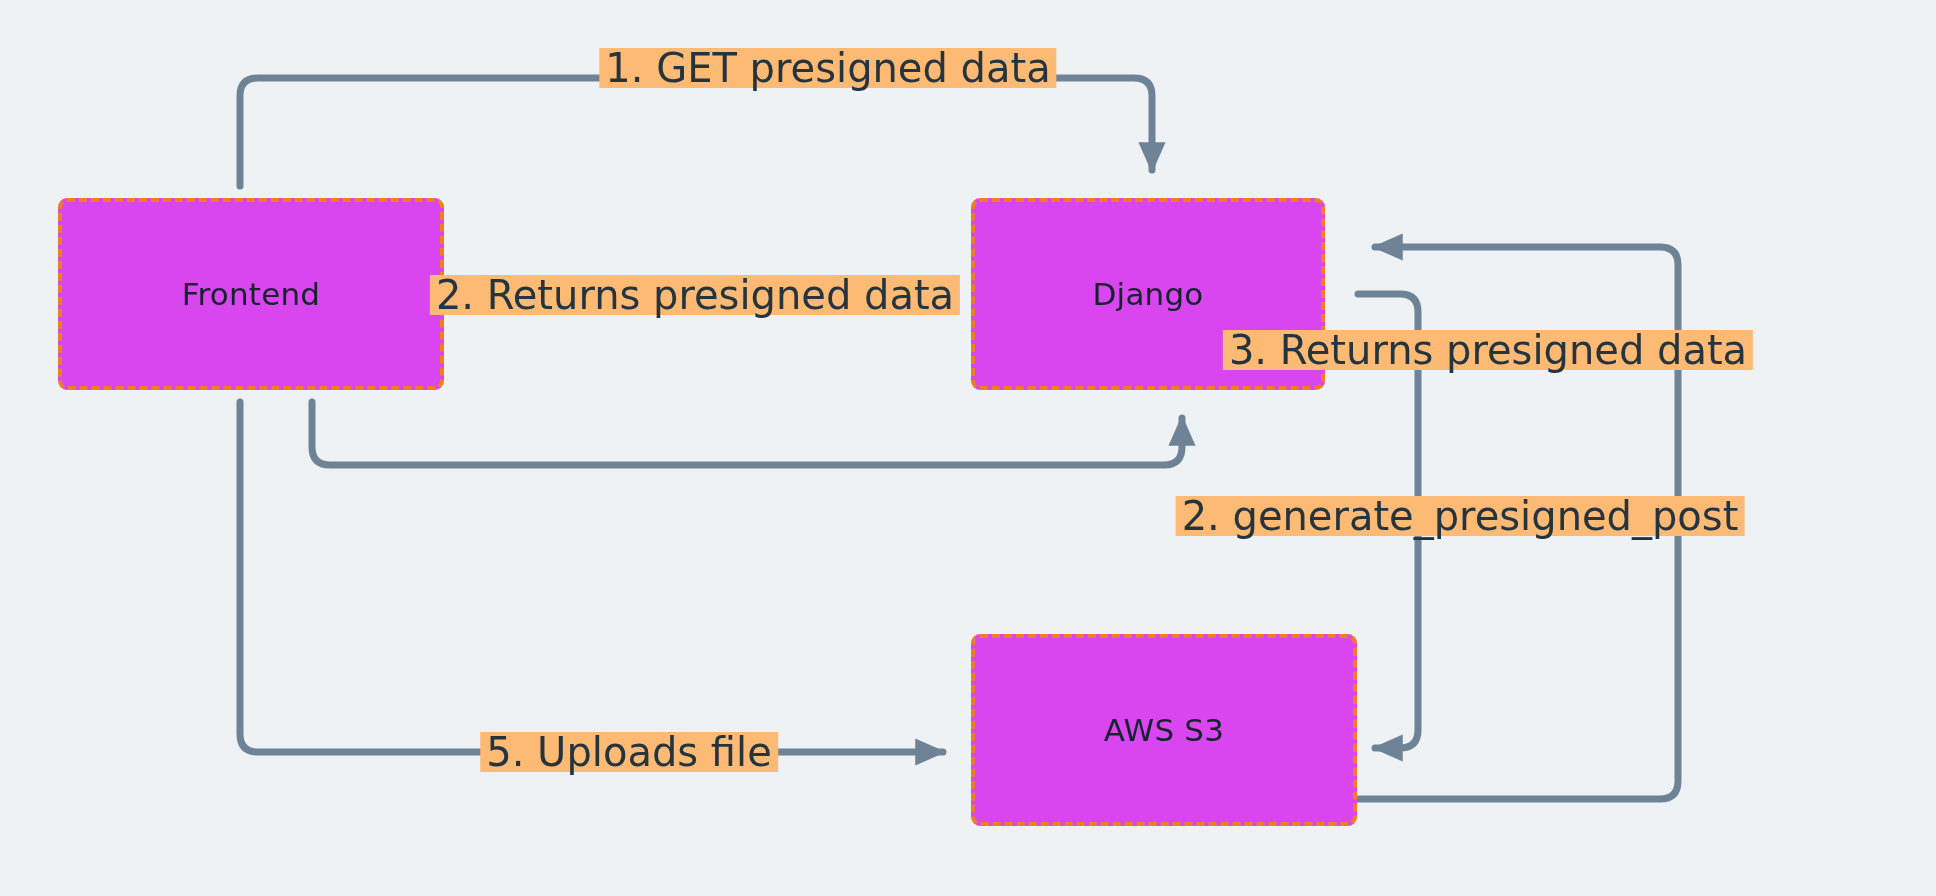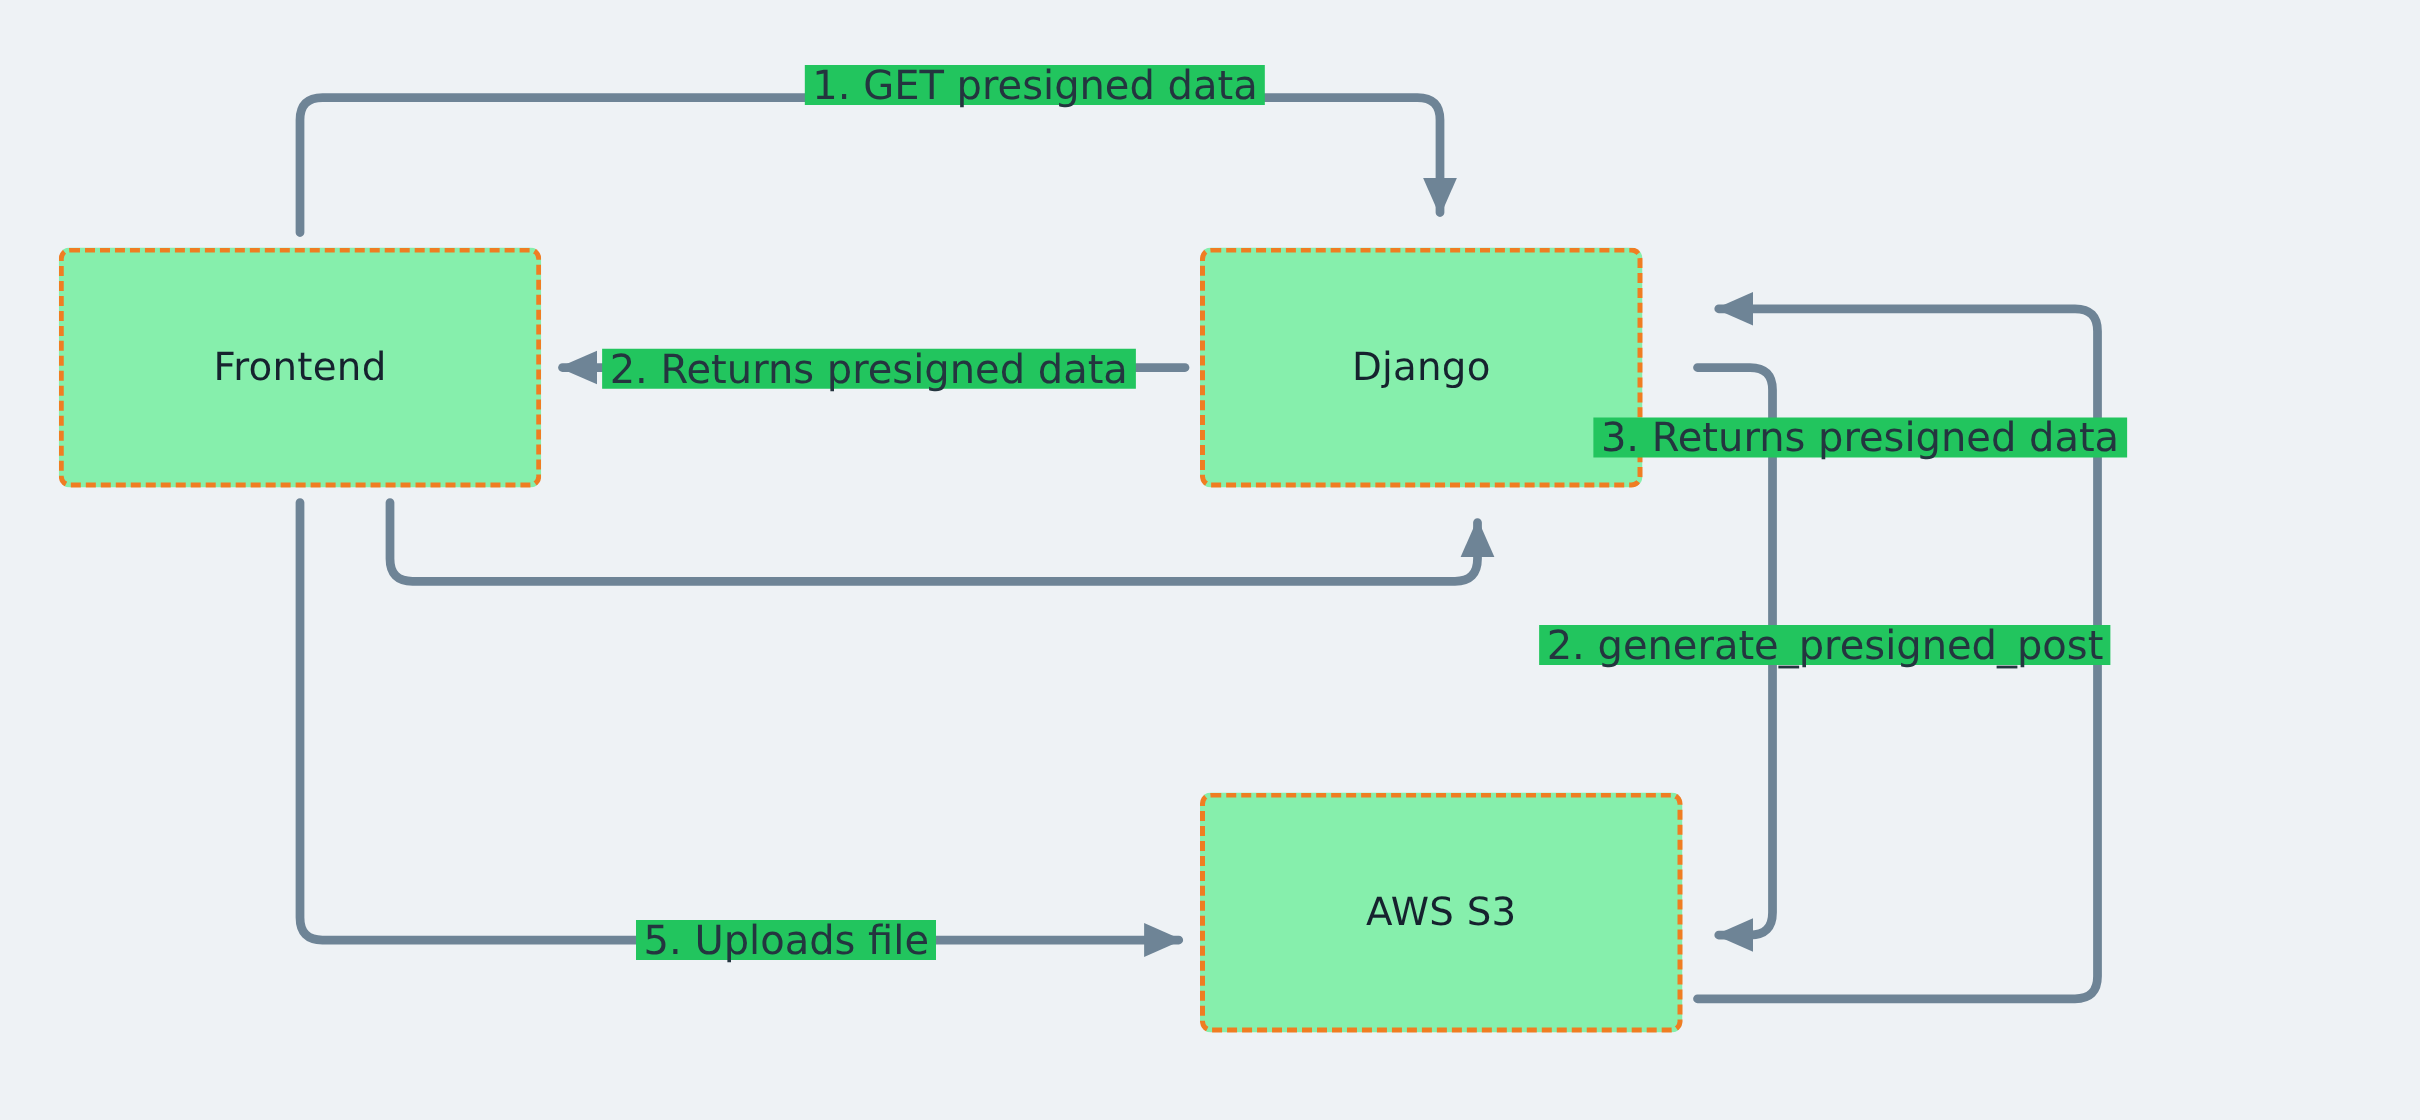--- a/index.html
+++ b/index.html
@@ -23,39 +23,40 @@
     left: 0;
     top: 0;
     width: 1936px;
     height: 896px;
   }
   .node {
     position: absolute;
     box-sizing: border-box;
     border: 4px dashed #ef7d22;
     border-radius: 9px;
-    background: #86efac;
+    background: #d946ef;
     display: flex;
     align-items: center;
     justify-content: center;
+    margin-left: 11px;
   }
   .node-label {
     font-size: 31px;
     line-height: 1;
     color: #16222e;
     letter-spacing: 0.2px;
     white-space: pre;
   }
   .edge-label {
     position: absolute;
-    font-size: 32px;
+    font-size: 40px;
     line-height: 1;
     color: #24353f;
     white-space: pre;
-    background: #22c55e;
+    background: #fdba74;
     padding: 0 6px;
   }
   .edge-label.center {
     transform: translate(-50%, -50%);
   }
   #node-frontend { left: 47px;  top: 198px; width: 386px; height: 192px; }
   #node-django   { left: 960px; top: 198px; width: 354px; height: 192px; }
   #node-s3       { left: 960px; top: 634px; width: 386px; height: 192px; }
 
   #label-1 { left: 828px;  top: 68px;  }

